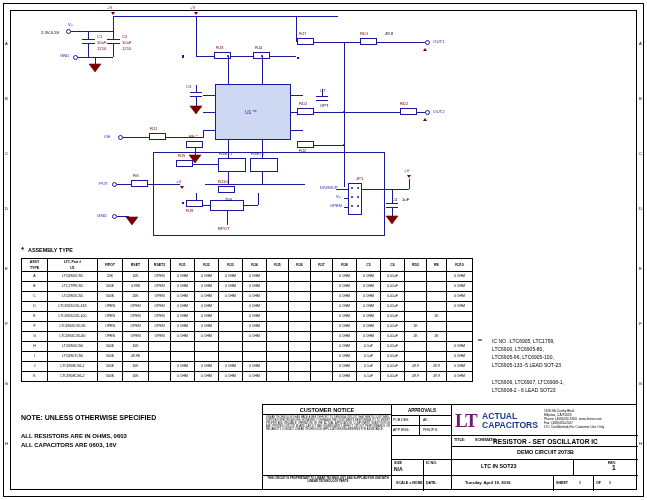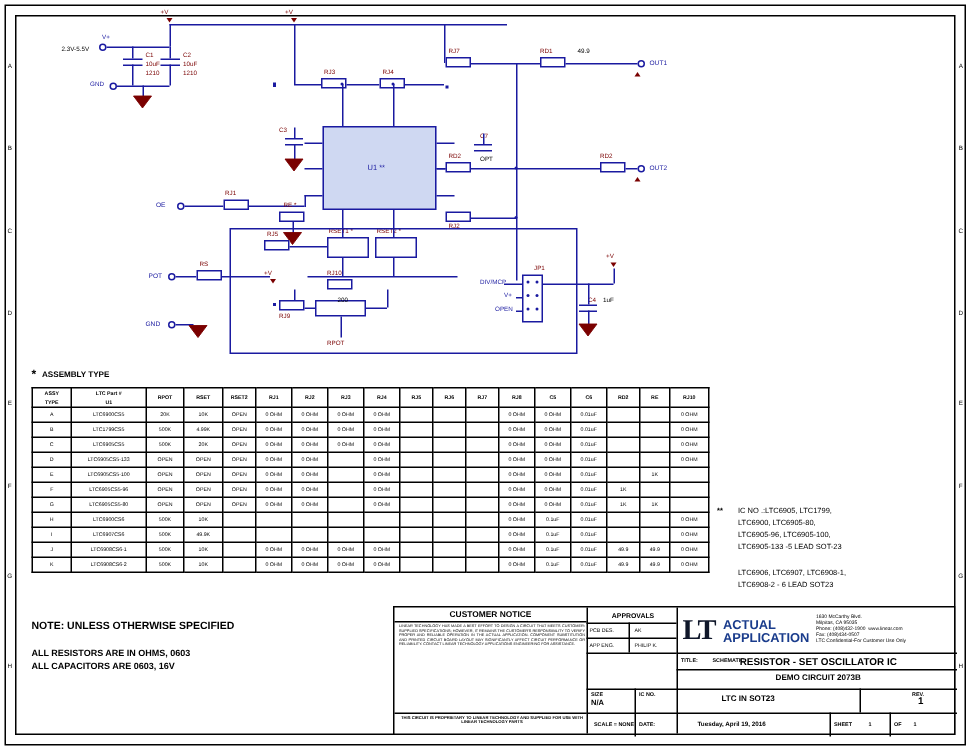--- a/index.html
+++ b/index.html
@@ -120,21 +120,21 @@
     position: absolute; left: 131px; top: 3px; width: 56px; text-align: center;
     font-size: 4.6px; font-weight: bold;
   }
   .appr-row { position: absolute; font-size: 3.5px; line-height: 4px; }
   #logo-wrap {
     position: absolute; left: 190px; top: 2px; width: 88px; height: 28px;
   }
   #logo-lt {
     position: absolute; left: 2px; top: 3px;
     font-size: 19px; font-weight: bold; font-family: "Liberation Serif", serif;
-    color: #0f172a; letter-spacing: -1px; text-align: center;
+    color: #701a75; letter-spacing: -1px; text-align: center;
   }
   #logo-text {
     position: absolute; left: 29px; top: 5px;
     font-size: 8.6px; font-weight: bold; color: #1a3c8c; line-height: 9.4px;
     font-family: "Liberation Sans", sans-serif;
   }
   #addr {
     position: absolute; left: 281px; top: 4px; font-size: 3.3px; line-height: 4.1px;
   }
   #prodtitle {
@@ -690,21 +690,21 @@
     <div id="cust-bottom">THIS CIRCUIT IS PROPRIETARY TO LINEAR TECHNOLOGY AND SUPPLIED FOR USE WITH LINEAR TECHNOLOGY PARTS</div>
 
     <div id="appr-title">APPROVALS</div>
     <div class="appr-row" style="left:130px;top:13px;">PCB DES.</div>
     <div class="appr-row" style="left:160px;top:13px;">AK</div>
     <div class="appr-row" style="left:130px;top:23px;">APP ENG.</div>
     <div class="appr-row" style="left:160px;top:23px;">PHILIP K.</div>
 
     <div id="logo-wrap">
       <div id="logo-lt">LT</div>
-      <div id="logo-text"><span>ACTUAL</span><br><span>APPLICATION</span></div>
+      <div id="logo-text"><span>ACTUAL</span><br><span>CAPACITORS</span></div>
     </div>
     <div id="addr">
       <div>1630 McCarthy Blvd.</div>
       <div>Milpitas, CA 95035</div>
       <div>Phone: (408)432-1900&nbsp; www.linear.com</div>
       <div>Fax: (408)434-0507</div>
       <div>LTC Confidential-For Customer Use Only</div>
     </div>
 
     <div id="prodtitle">RESISTOR - SET OSCILLATOR IC</div>

